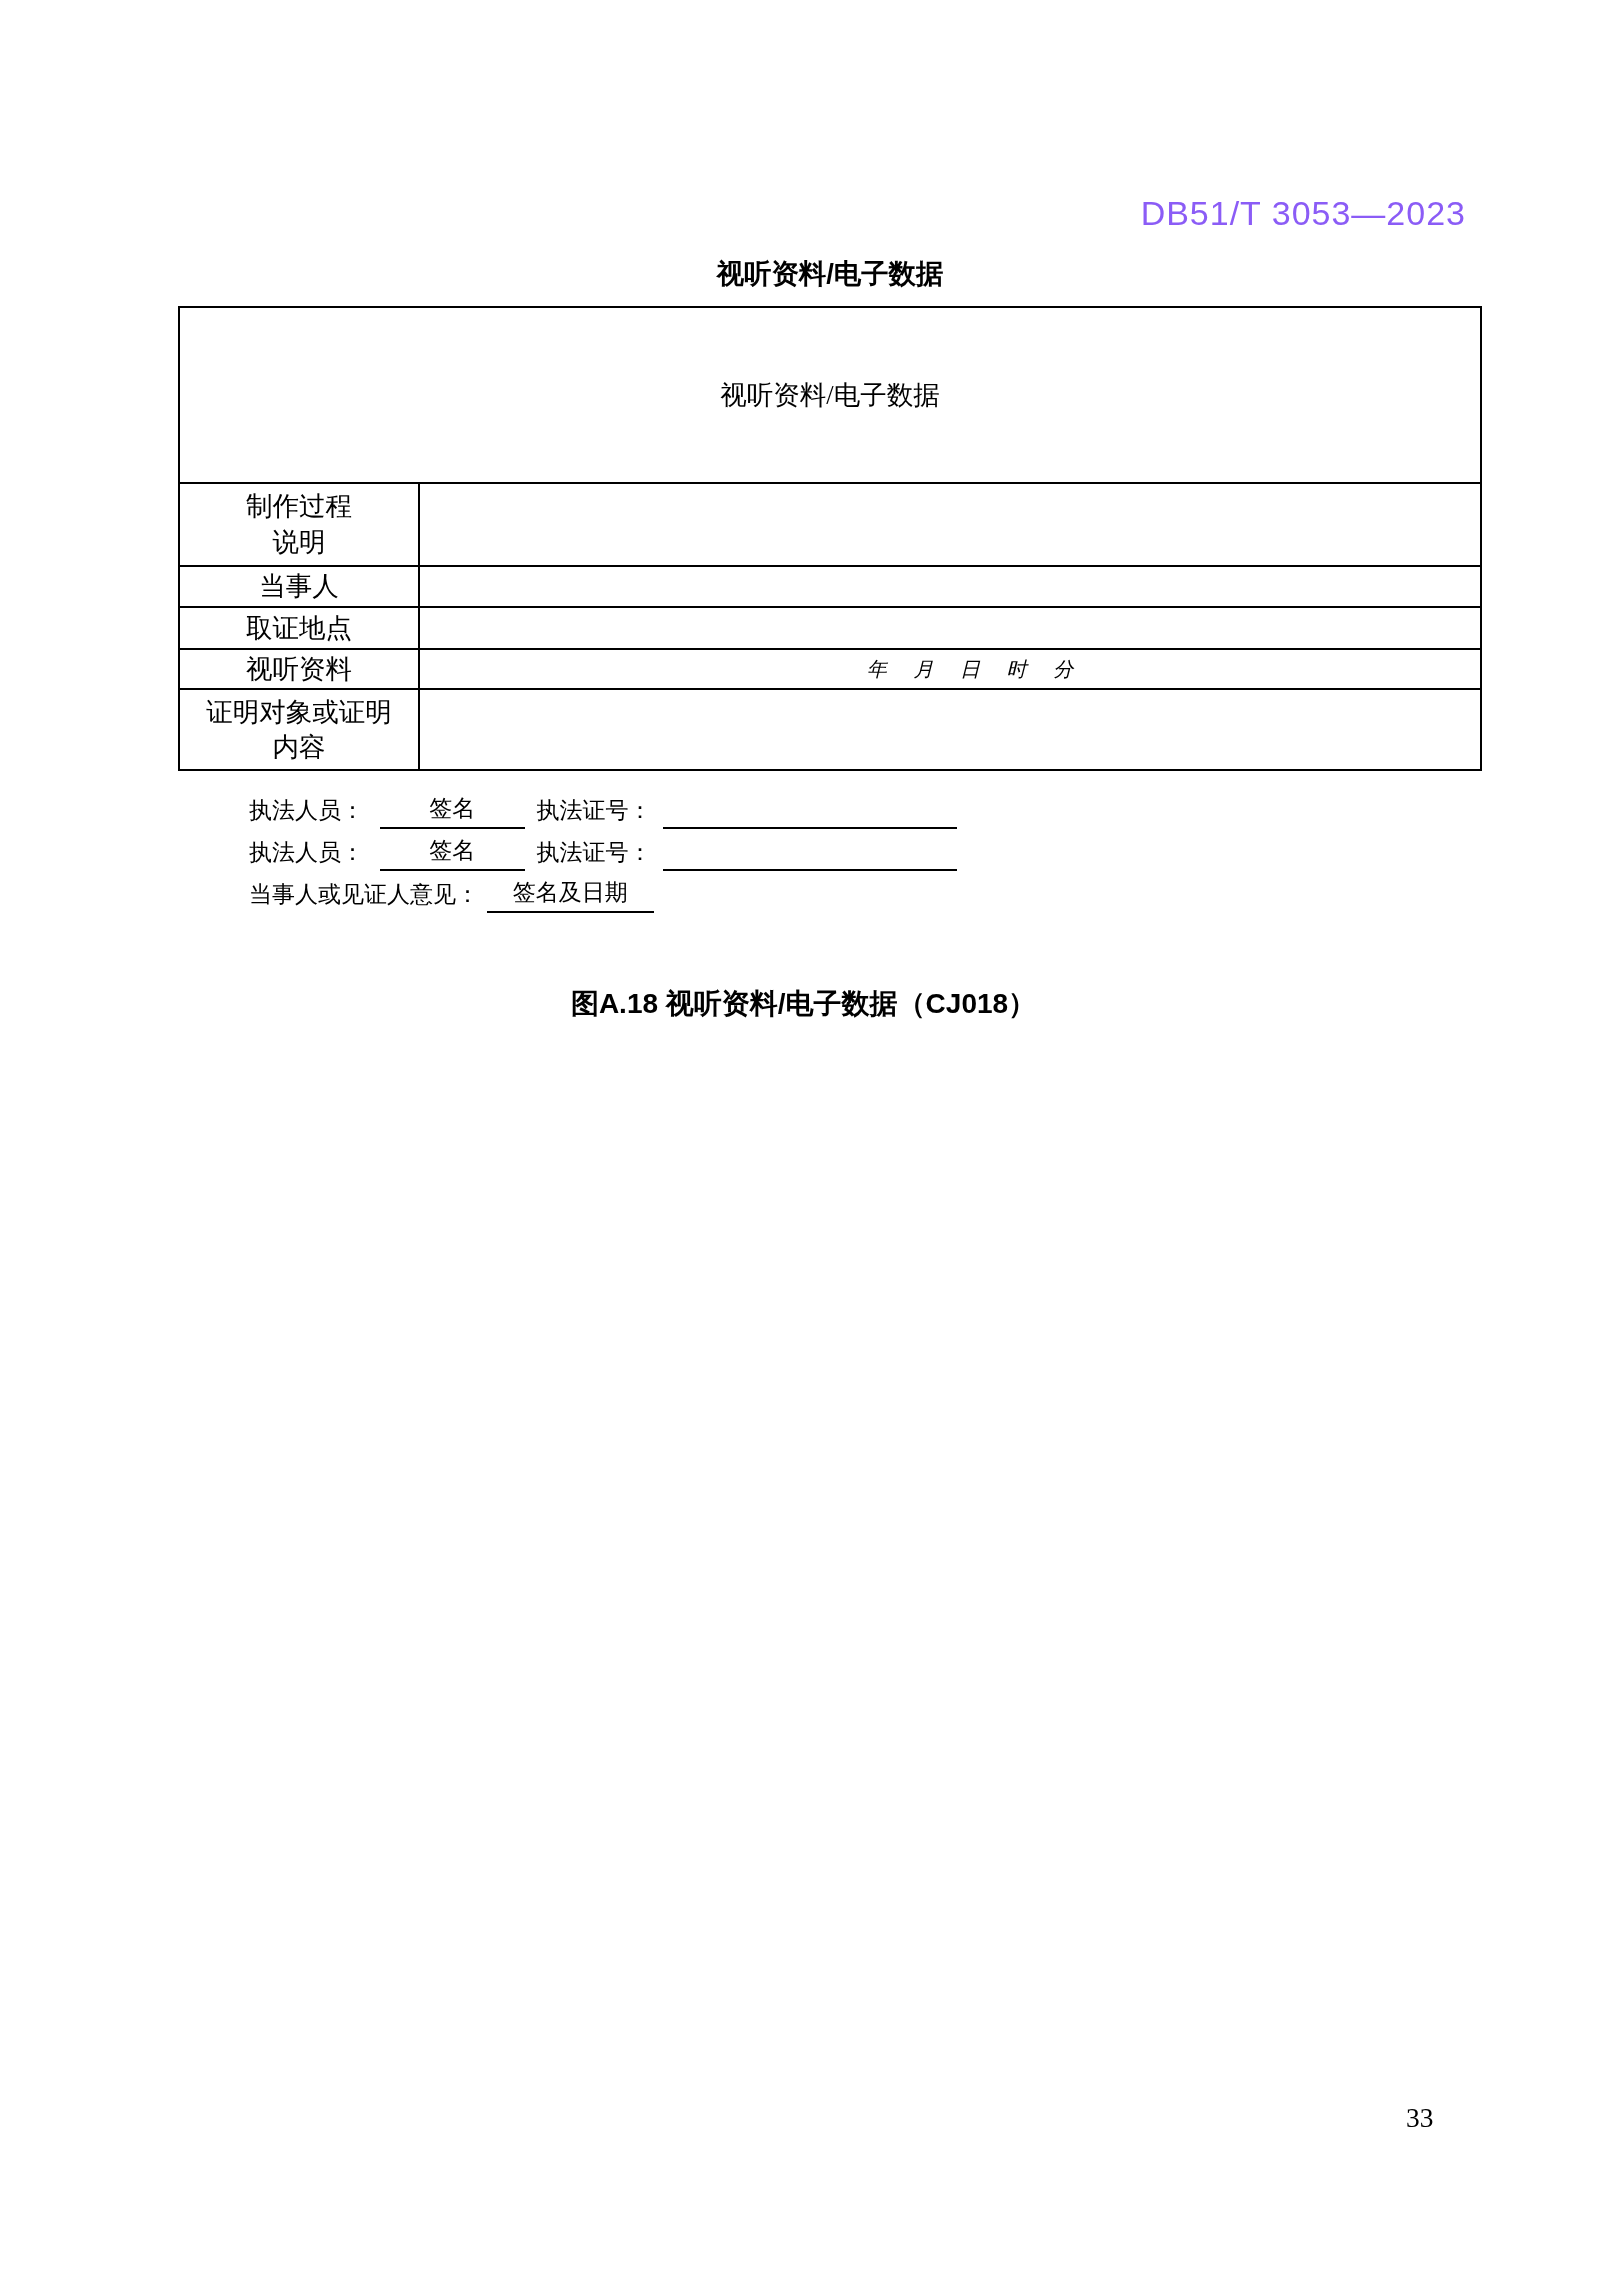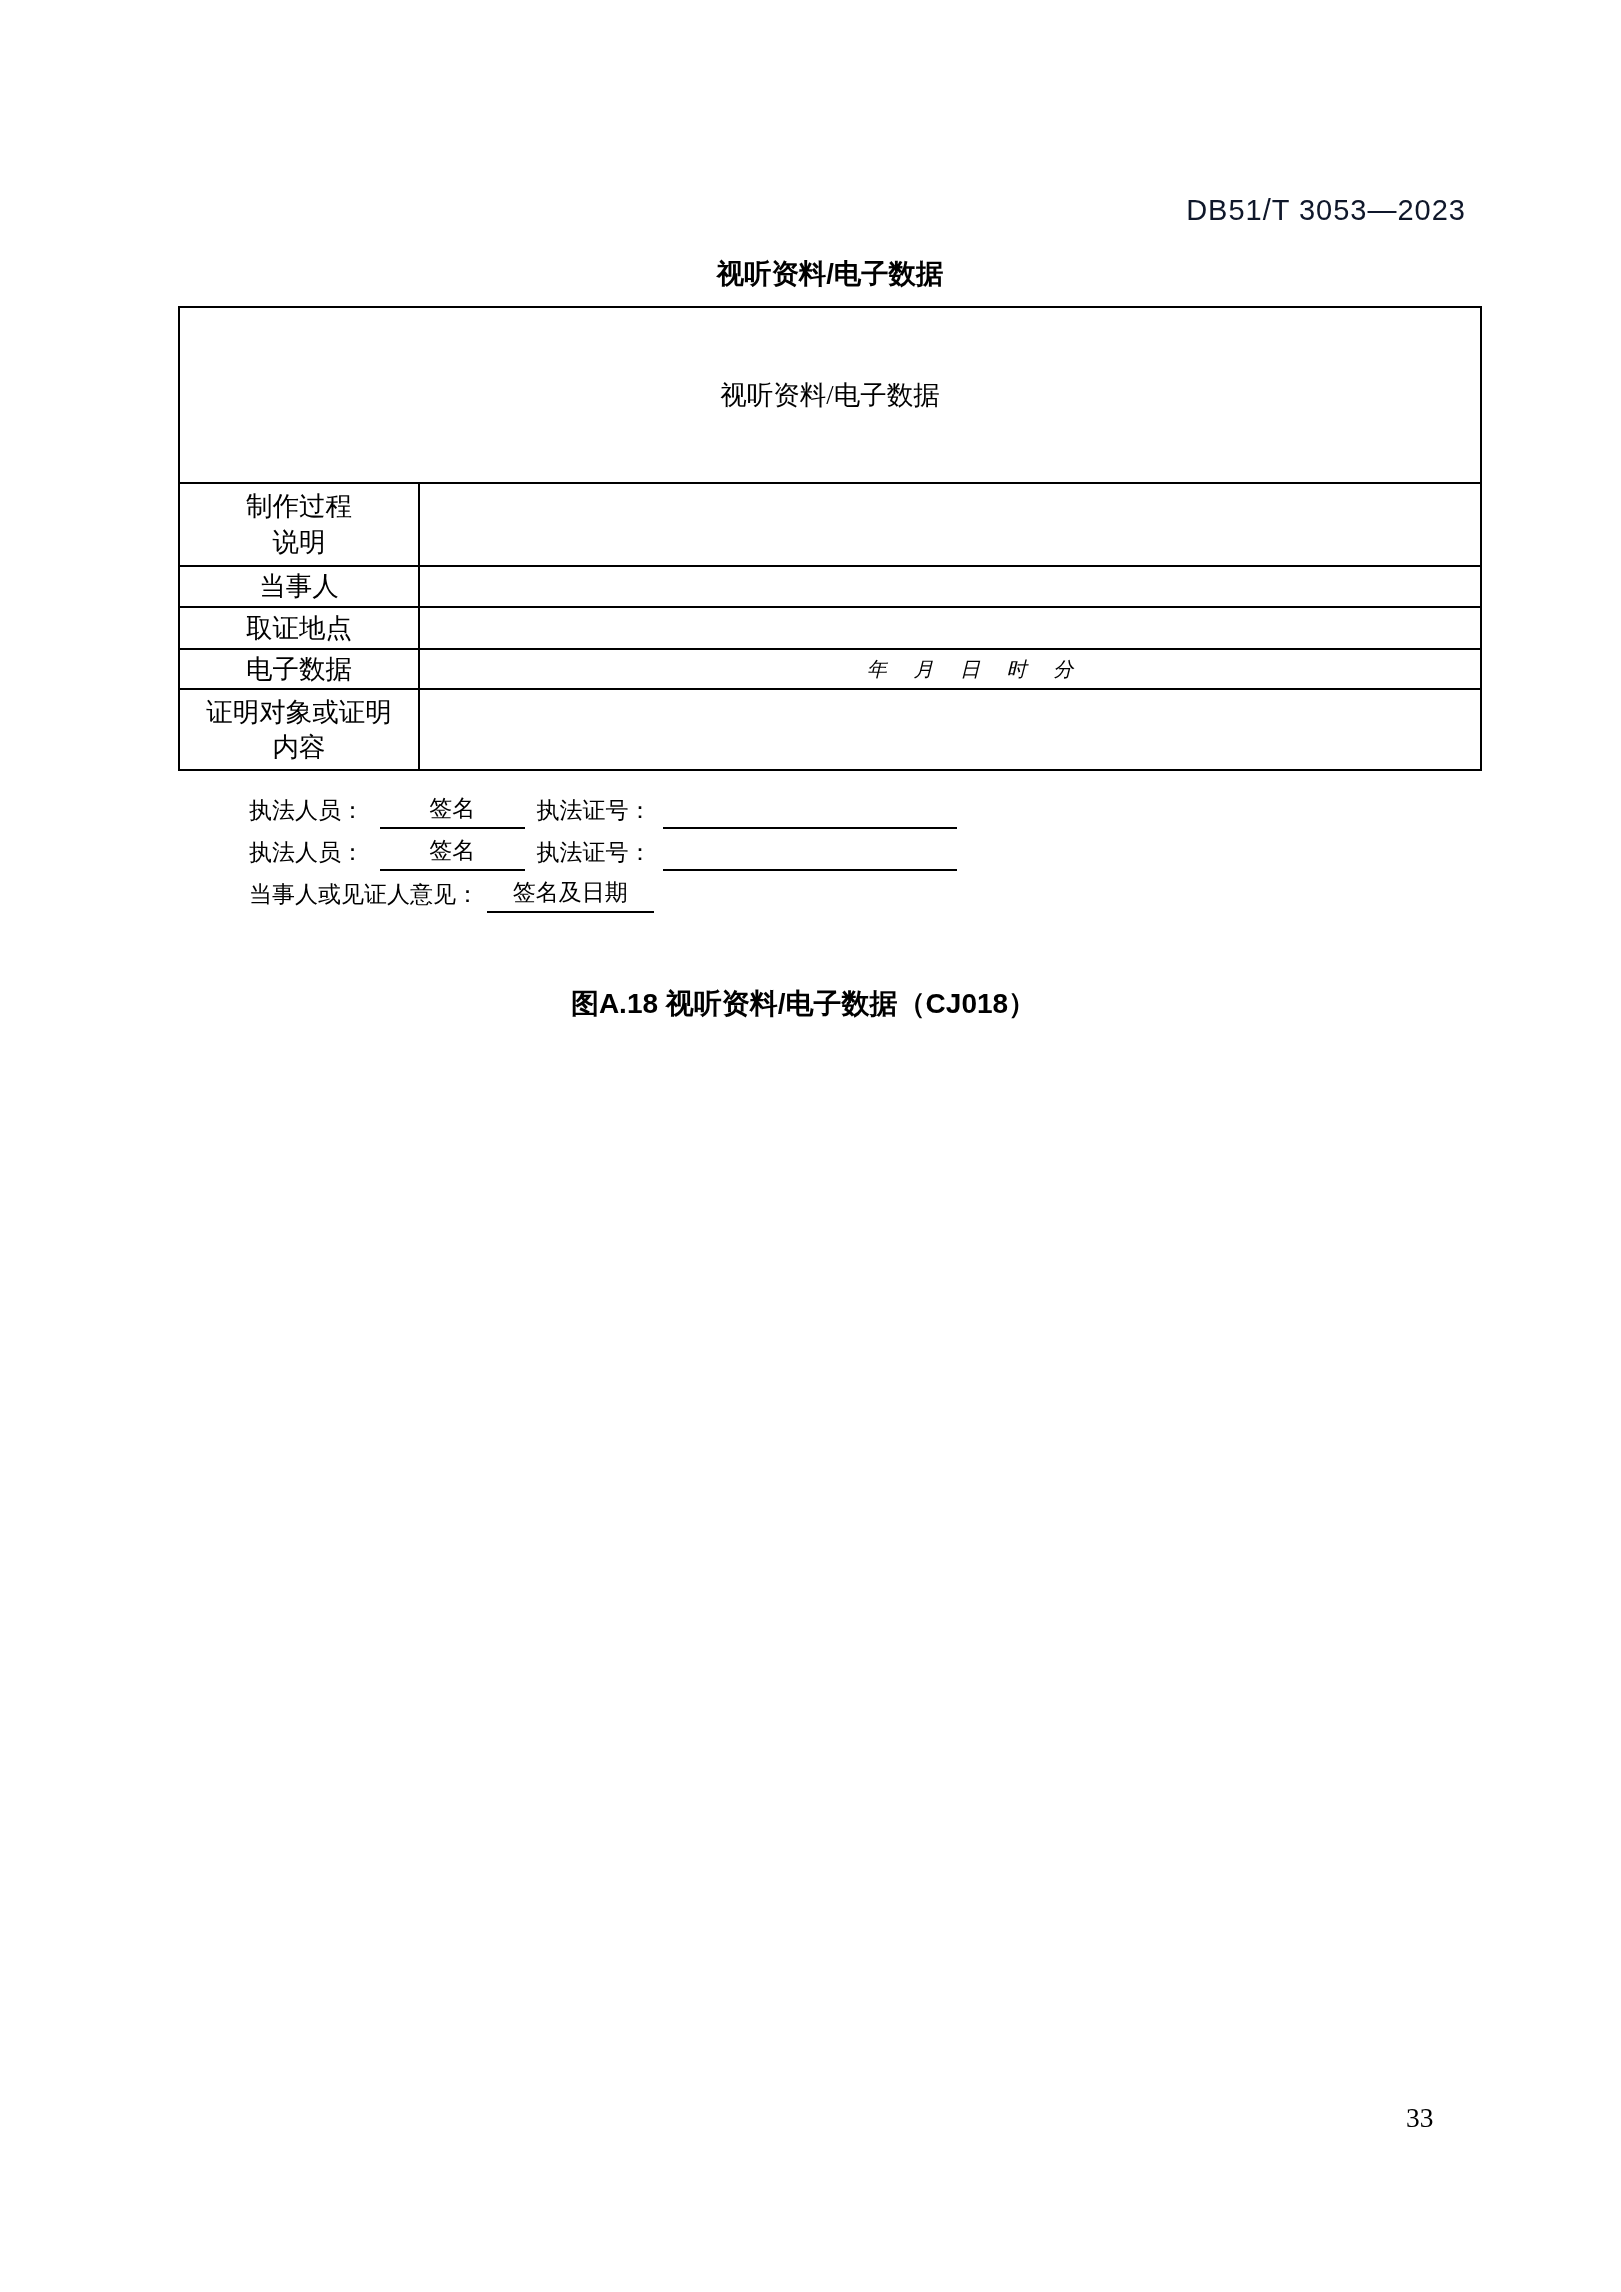--- a/index.html
+++ b/index.html
@@ -12,23 +12,23 @@
     background: #ffffff;
     font-family: "Liberation Serif", "DejaVu Serif", serif;
     color: #000;
     overflow: hidden;
   }
   .doc-header {
     position: absolute;
     top: 194px;
     right: 155px;
     font-family: "Liberation Sans", "DejaVu Sans", sans-serif;
-    font-size: 29px;
+    font-size: 34px;
     letter-spacing: 1px;
-    color: #0f172a;
+    color: #8b5cf6;
     white-space: nowrap;
   }
   .form-title {
     position: absolute;
     top: 256px;
     left: 178px;
     width: 1304px;
     text-align: center;
     font-family: "Liberation Sans", "DejaVu Sans", sans-serif;
     font-weight: bold;
@@ -173,21 +173,21 @@
       <div class="label-cell">
         <span>取证地点</span>
       </div>
       <div class="value-cell">
         <span></span>
       </div>
     </div>
 
     <div class="row r-single3">
       <div class="label-cell">
-        <span>电子数据</span>
+        <span>视听资料</span>
       </div>
       <div class="value-cell">
         <span class="date-placeholder">年 月 日 时 分</span>
       </div>
     </div>
 
     <div class="row r-tall2">
       <div class="label-cell">
         <span>证明对象或证明</span>
         <span>内容</span>

